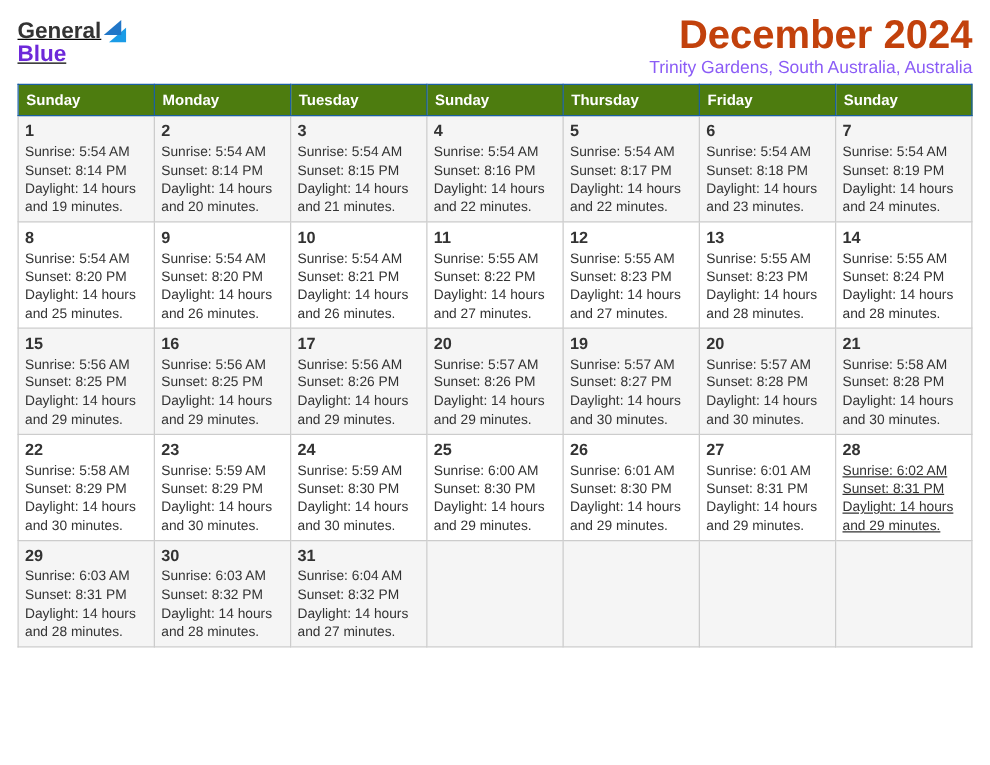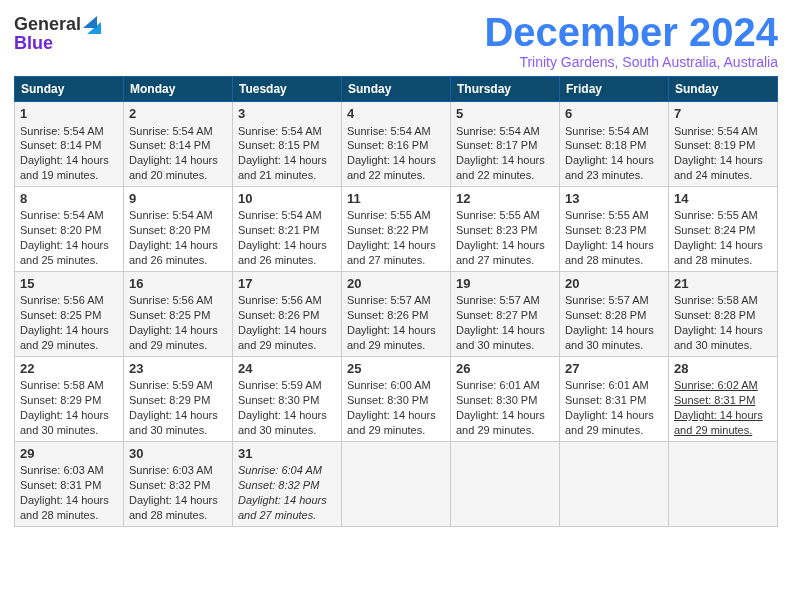--- a/index.html
+++ b/index.html
@@ -17,41 +17,42 @@
     .header-row {
       display: flex;
       align-items: flex-start;
       justify-content: space-between;
       margin-bottom: 6px;
     }
     .logo {
       display: flex;
       align-items: flex-end;
       margin-top: 4px;
+      text-decoration: underline;
     }
     .title-block {
       text-align: right;
     }
     .main-title {
-      font-size: 40px;
+      font-size: 32px;
       font-weight: bold;
-      color: #3b82f6;
+      color: #c2410c;
       line-height: 1.1;
     }
     .sub-title {
       font-size: 14px;
       color: #8b5cf6;
     }
     table {
       width: 100%;
       border-collapse: collapse;
       font-size: 10.5px;
     }
     thead tr th {
-      background-color: #0c4a6e;
+      background-color: #4d7c0f;
       color: #fff;
       text-align: left;
       padding: 5px 6px;
       font-size: 12px;
       font-weight: bold;
       border: 1px solid #1a5fa3;
     }
     tbody tr td {
       border: 1px solid #ccc;
       padding: 3px 5px;
@@ -238,21 +239,21 @@
         </tr>
         <tr>
           <td><span class="day-num">29</span><span class="day-info" style="white-space: pre-line;">Sunrise: 6:03 AM
 Sunset: 8:31 PM
 Daylight: 14 hours
 and 28 minutes.</span></td>
           <td><span class="day-num">30</span><span class="day-info" style="white-space: pre-line;">Sunrise: 6:03 AM
 Sunset: 8:32 PM
 Daylight: 14 hours
 and 28 minutes.</span></td>
-          <td><span class="day-num">31</span><span class="day-info" style="white-space: pre-line; font-style: italic;">Sunrise: 6:04 AM
+          <td><span class="day-num">31</span><span class="day-info" style="white-space: pre-line;">Sunrise: 6:04 AM
 Sunset: 8:32 PM
 Daylight: 14 hours
 and 27 minutes.</span></td>
           <td class="empty-cell"></td>
           <td class="empty-cell"></td>
           <td class="empty-cell"></td>
           <td class="empty-cell"></td>
         </tr>
       </tbody>
   </table>

